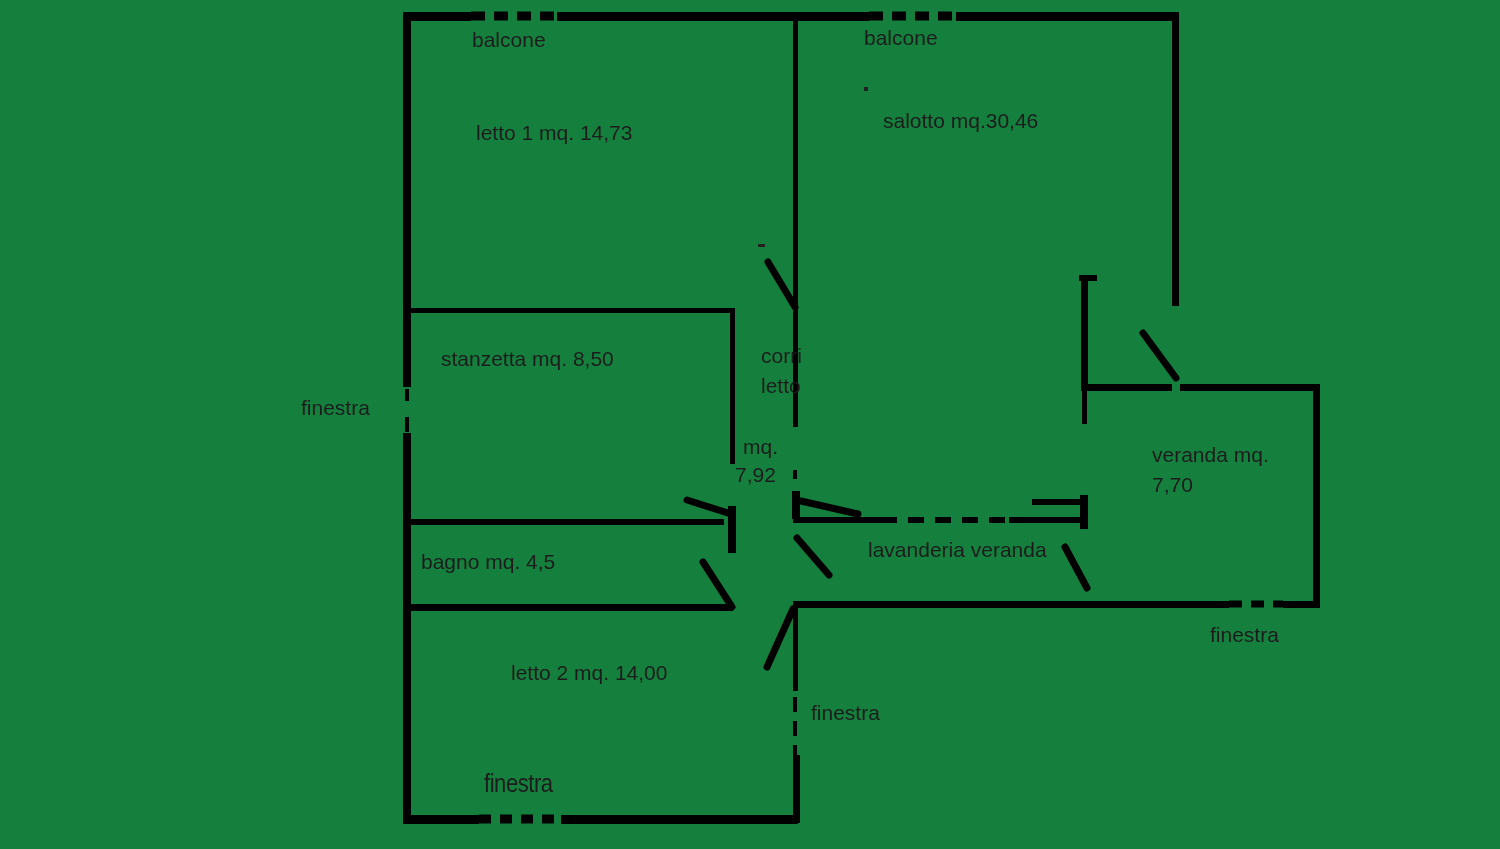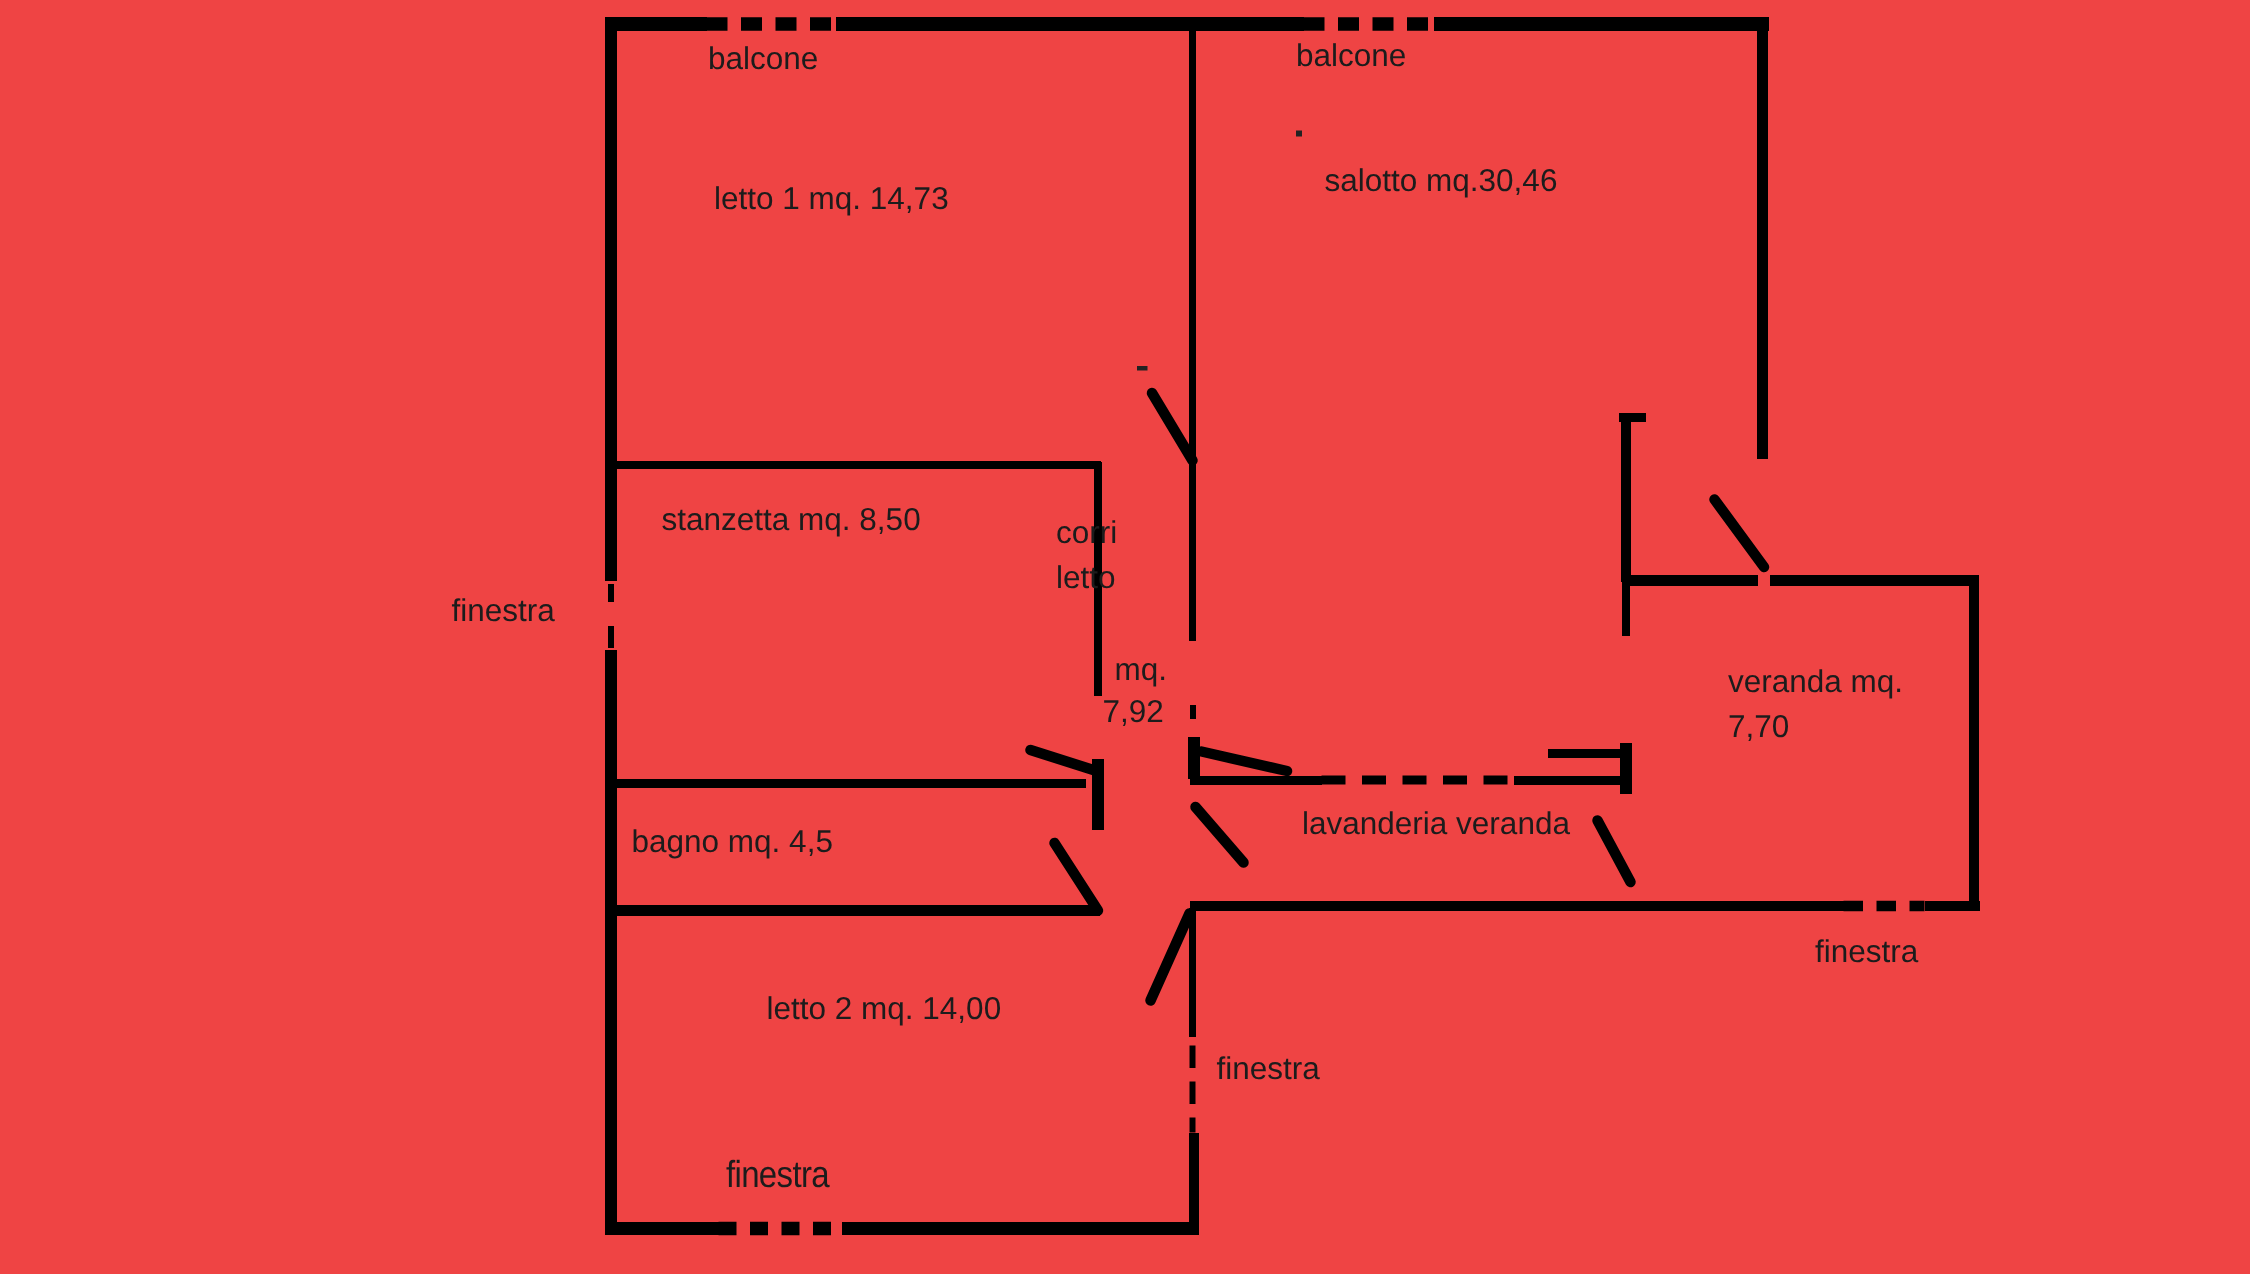--- a/index.html
+++ b/index.html
@@ -1,19 +1,19 @@
 <!DOCTYPE html>
 <html><head>
 <meta charset="utf-8">
 <style>
   html,body{margin:0;padding:0;background:#ffffff;}
   .plan{
     position:relative;
     width:1500px;height:849px;
-    background:#ef4444;
+    background:#15803d;
     font-family:"Liberation Sans", sans-serif;
     overflow:hidden;
   }
   .plan svg{position:absolute;left:0;top:0;}
   .lbl{
     position:absolute;
     color:#1c1c1c;
     font-size:21px;
     line-height:24px;
     white-space:nowrap;
@@ -110,25 +110,25 @@
   <div class="speck" style="left:758px;top:244px;width:7px;height:3px;"></div>
 
   <div class="lbl" style="left:472px;top:28px;">balcone</div>
 
   <div class="lbl" style="left:864px;top:26px;">balcone</div>
 
   <div class="lbl" style="left:464px;top:121px;margin-left:12px;">letto 1 mq. 14,73</div>
 
   <div class="lbl" style="left:883px;top:109px;">salotto mq.30,46</div>
 
-  <div class="lbl" style="left:441px;top:335px;">stanzetta mq. 8,50</div>
+  <div class="lbl" style="left:441px;top:347px;">stanzetta mq. 8,50</div>
 
   <div class="lbl" style="left:301px;top:396px;">finestra</div>
 
-  <div class="lbl lbl-corridoio" style="left:704px;top:341px;">
+  <div class="lbl lbl-corridoio" style="left:761px;top:341px;">
     <span class="block">corri</span>
     <span class="block">letto</span>
   </div>
 
   <div class="lbl lbl-corridoio-area" style="left:735px;top:433px;">
     <span class="block indent">mq.</span>
     <span class="block">7,92</span>
   </div>
 
   <div class="lbl lbl-cucina" style="left:1152px;top:440px;">

